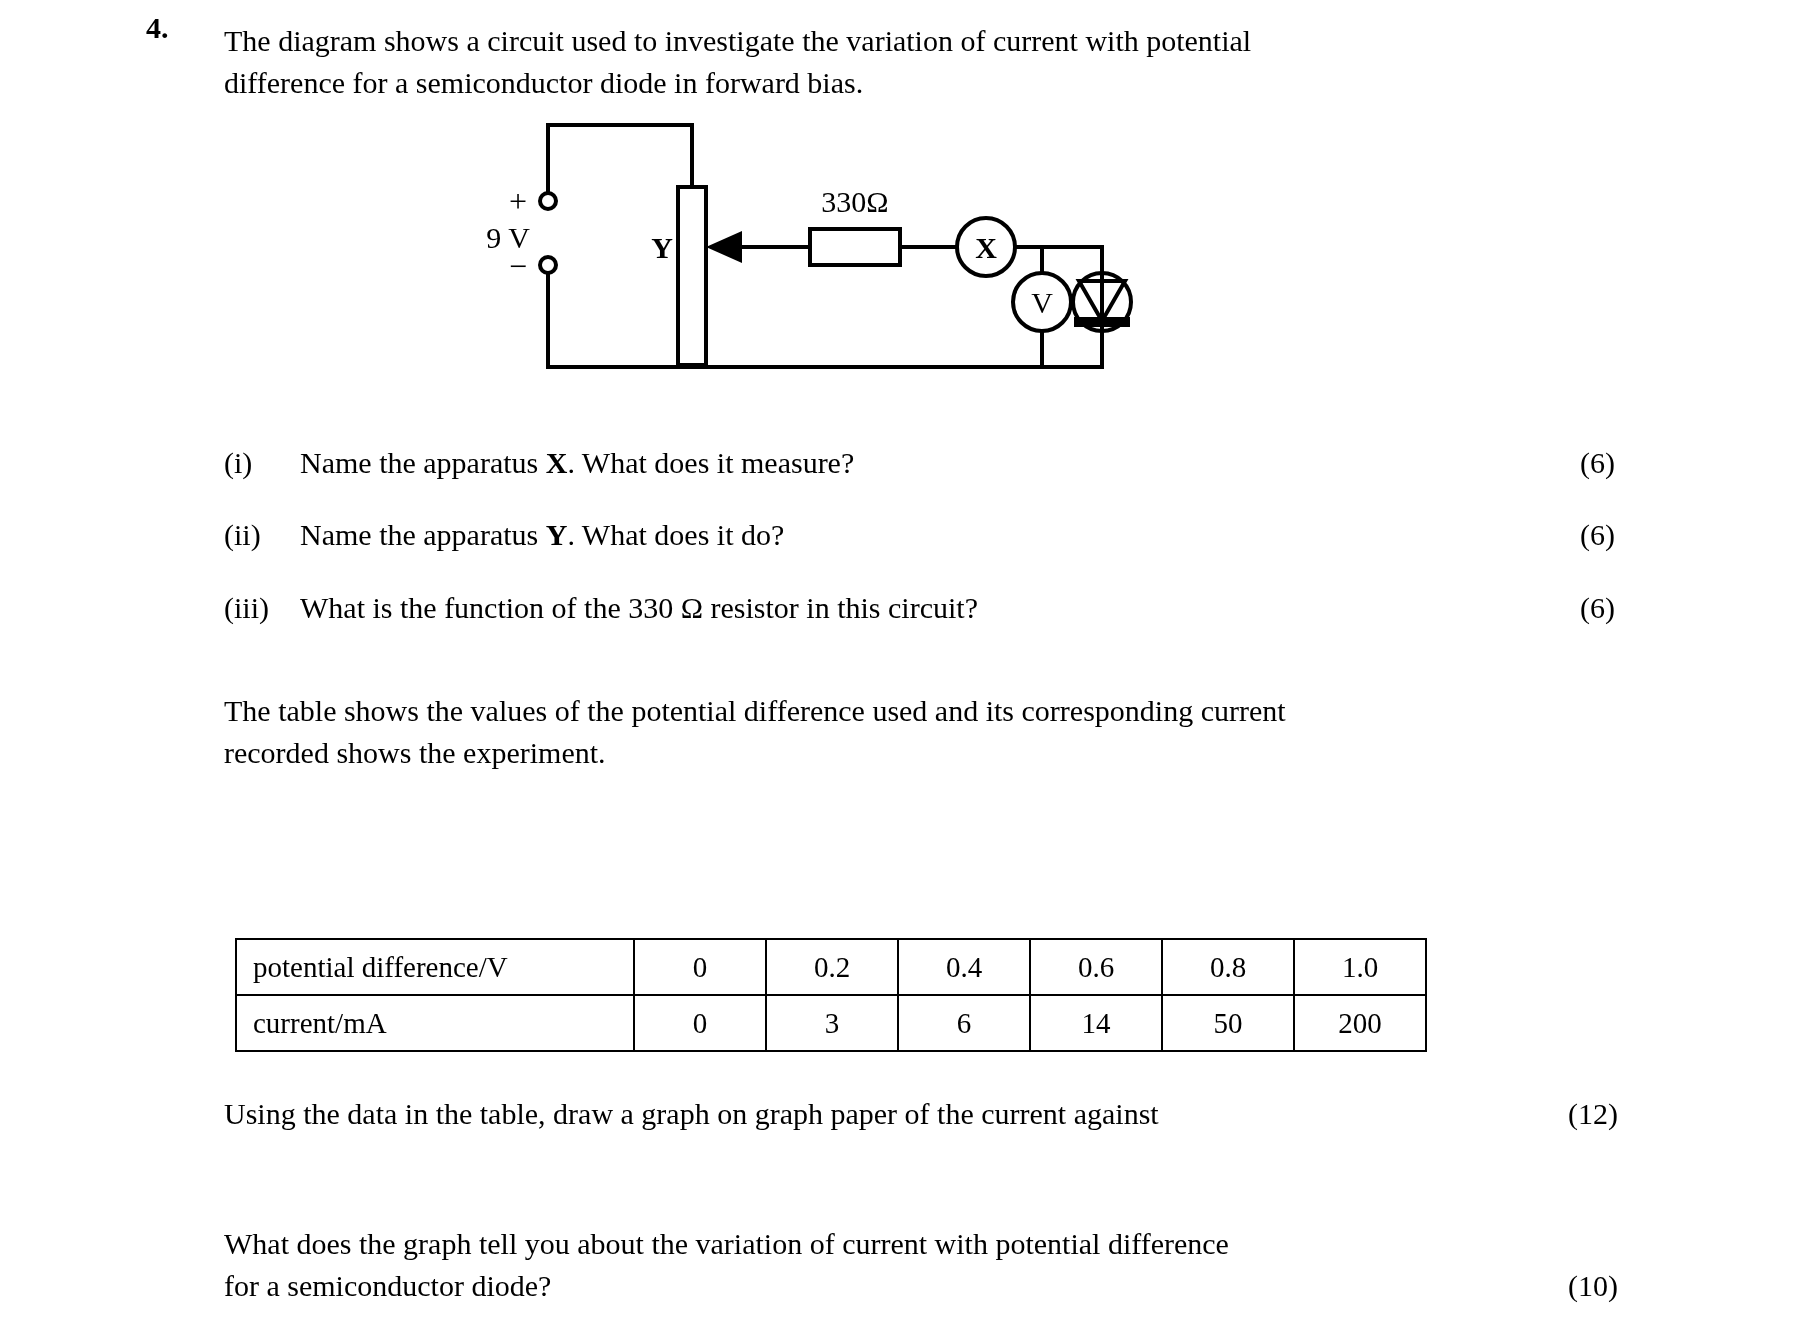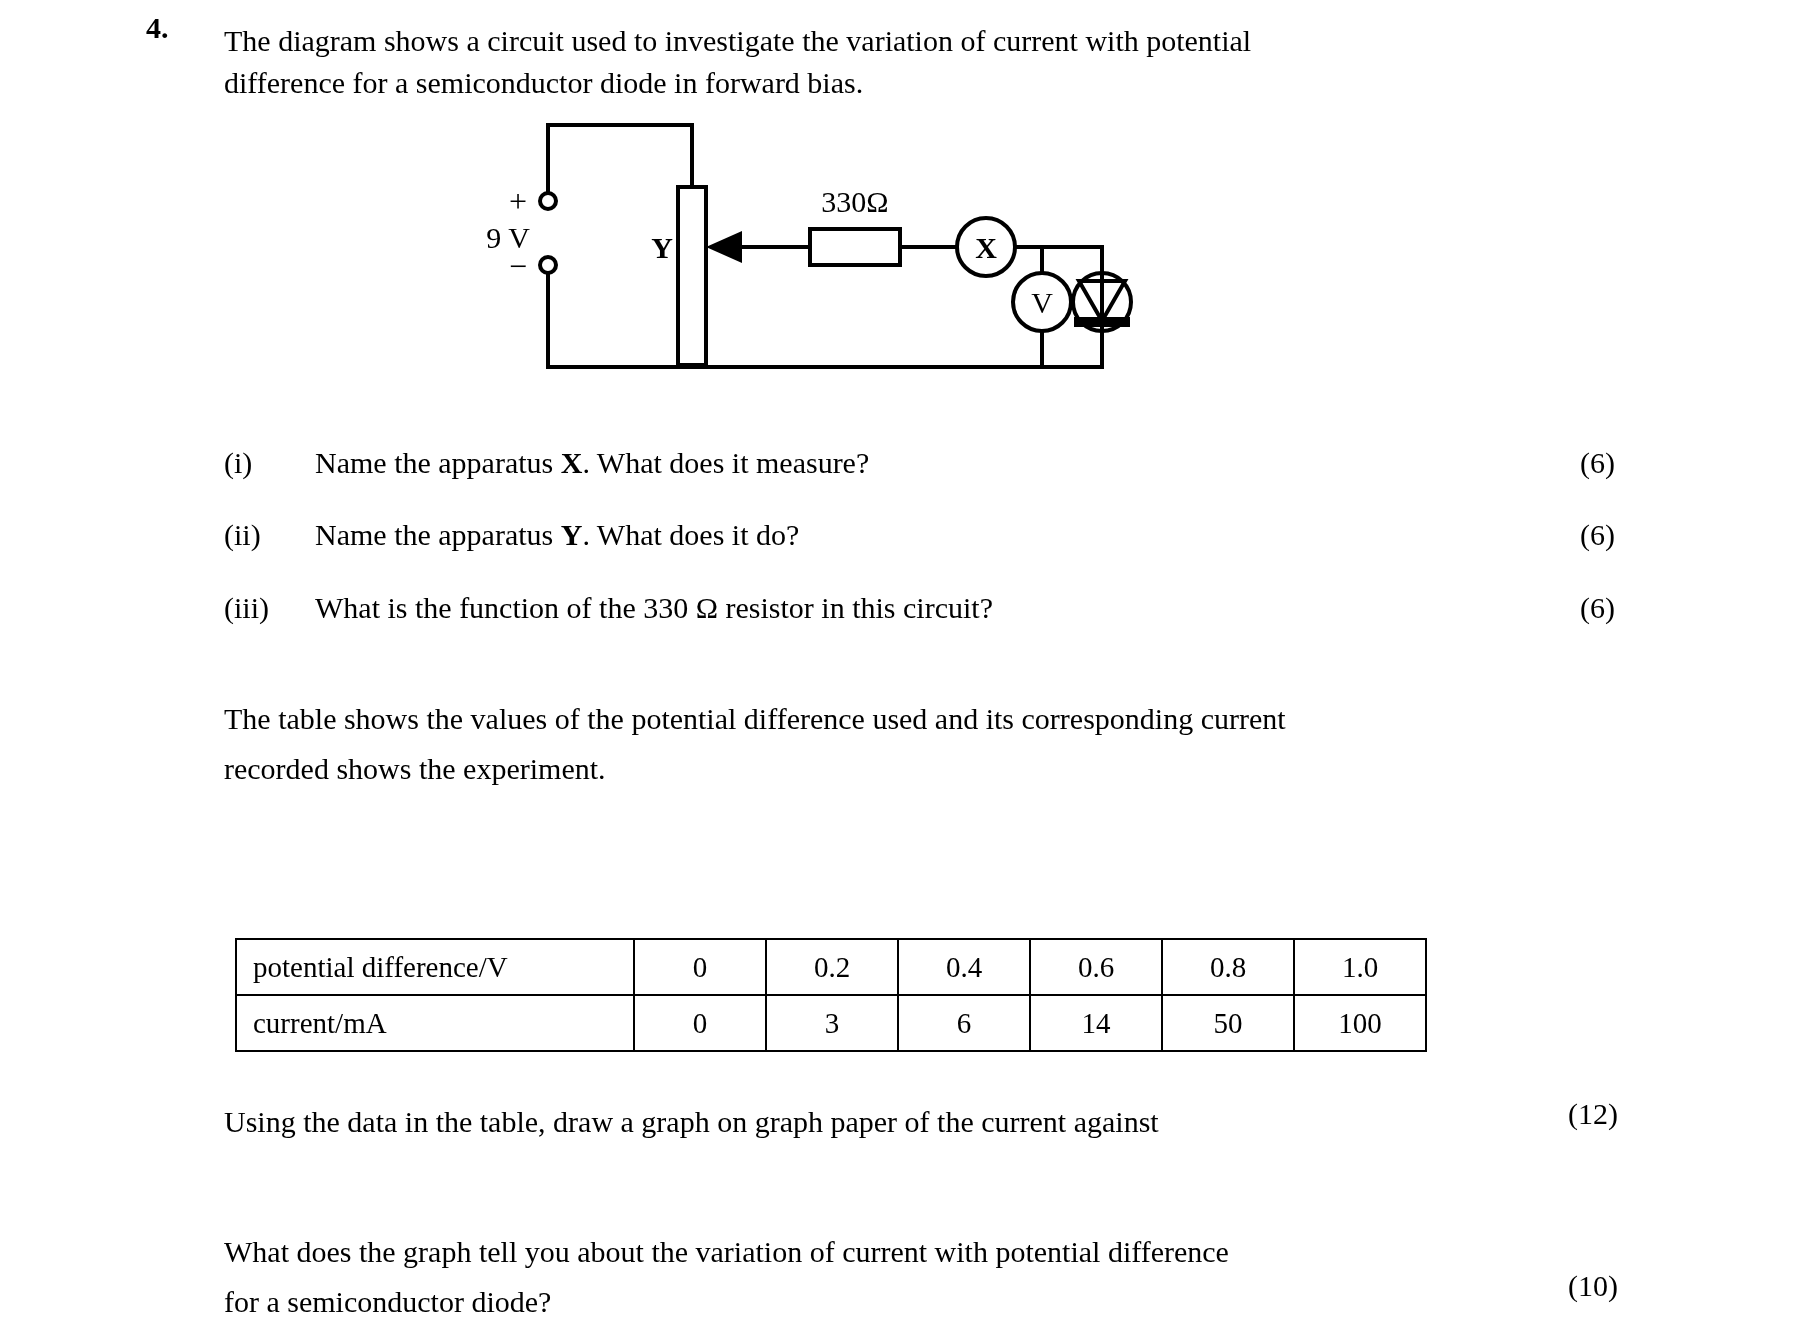--- a/index.html
+++ b/index.html
@@ -60,37 +60,36 @@
     position: absolute;
     left: 0;
     top: 0;
     width: 76px;
   }
   .subq .body {
     position: absolute;
     left: 76px;
     top: 0;
     white-space: nowrap;
-    margin-left: 15px;
   }
   .marks {
     position: absolute;
     font-size: 30px;
     line-height: 42px;
     text-align: left;
   }
 
   
   .para {
     position: absolute;
     left: 224px;
     font-size: 30px;
     line-height: 42px;
   }
-  .para .ln { display: block; white-space: nowrap; margin-top: 8px; }
+  .para .ln { display: block; white-space: nowrap; }
 
   
   .datatable {
     position: absolute;
     left: 235px;
     top: 938px;
     border-collapse: collapse;
     font-size: 29px;
     background: #fff;
   }
@@ -211,21 +210,21 @@
       <td class="val">0.8</td>
       <td class="val">1.0</td>
     </tr>
     <tr>
       <td class="rowhead">current/mA</td>
       <td class="val">0</td>
       <td class="val">3</td>
       <td class="val">6</td>
       <td class="val">14</td>
       <td class="val">50</td>
-      <td class="val">100</td>
+      <td class="val">200</td>
     </tr>
   </tbody>
     </table>
 
   <div class="para" style="top:1093px;font-family:Liberation Serif, serif;">
     <span class="ln">Using the data in the table, draw a graph on graph paper of the current against</span>
   </div>
   <div class="marks" style="left:1568px; top:1093px;">(12)</div>
 
   <div class="para" style="top:1223px;">

